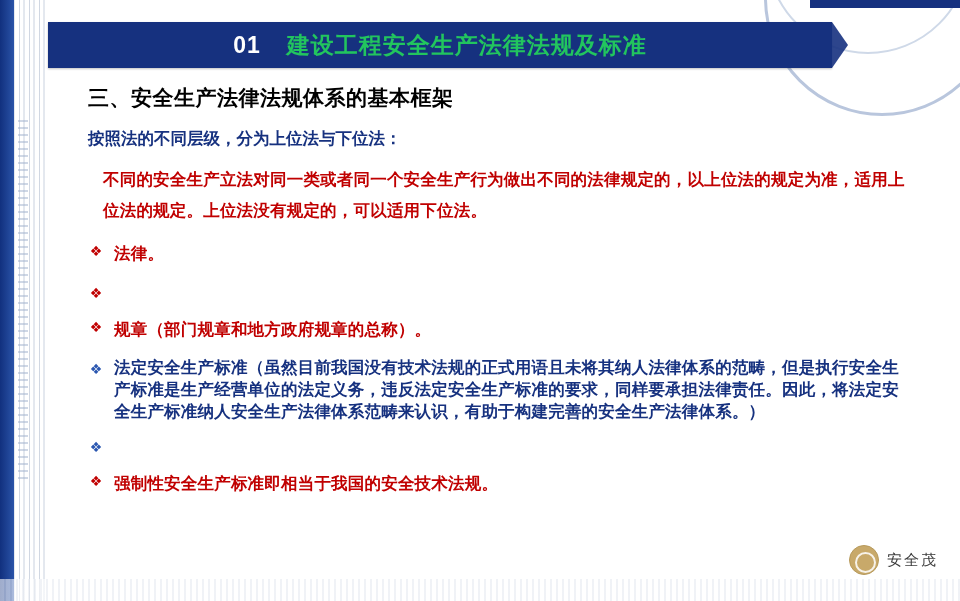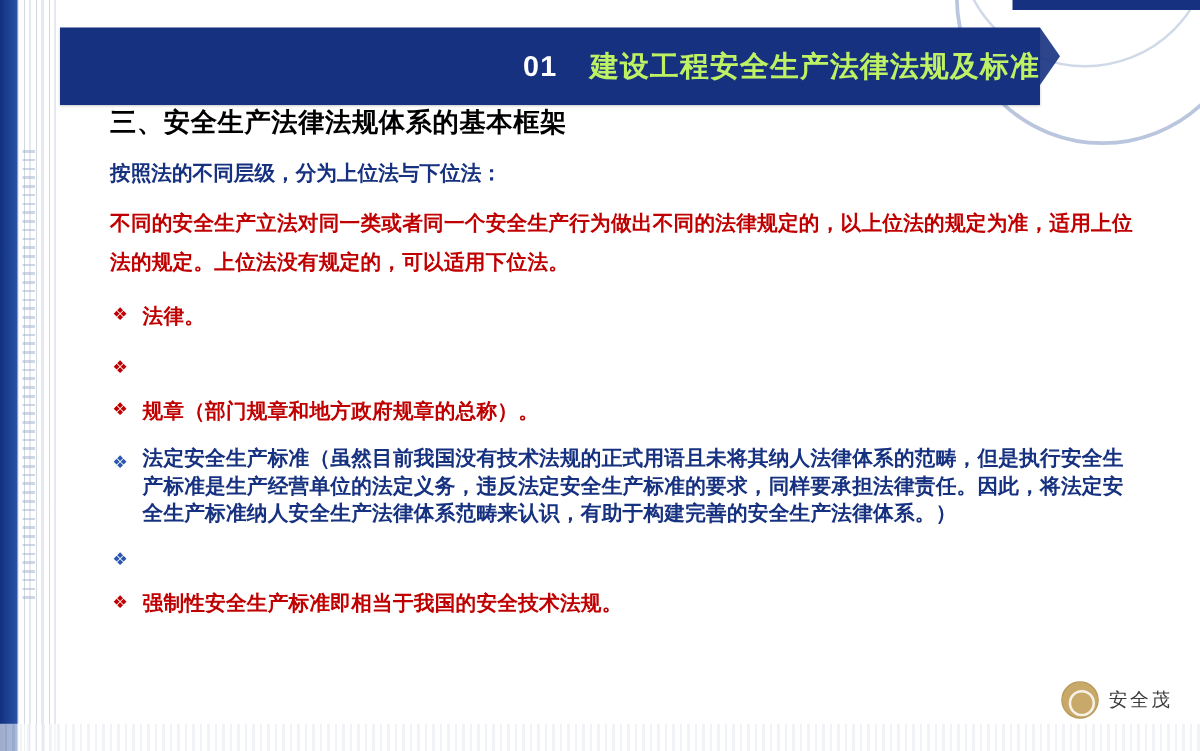--- a/index.html
+++ b/index.html
@@ -98,35 +98,35 @@
     );
     opacity: .5;
   }
 
   
   .header-bar {
     position: absolute;
     left: 48px;
     top: 22px;
     width: 784px;
-    height: 62px;
+    height: 46px;
     background: #16317f;
     display: flex;
     align-items: center;
-    justify-content: flex-end;
+    justify-content: center;
     box-shadow: 0 1px 2px rgba(0,0,0,.25);
   }
   .header-bar .hnum {
     color: #ffffff;
     font-size: 23px;
     font-weight: bold;
     letter-spacing: 1px;
   }
   .header-bar .htitle {
-    color: #bef264;
+    color: #22c55e;
     font-size: 23px;
     font-weight: bold;
     margin-left: 26px;
     letter-spacing: 1px;
   }
   .header-tail {
     position: absolute;
     left: 832px;
     top: 22px;
     width: 0;
@@ -155,21 +155,21 @@
     color: #16317f;
     font-size: 16.5px;
     font-weight: bold;
     margin: 0 0 14px 0;
   }
   .para-red {
     color: #c00000;
     font-size: 16.5px;
     font-weight: bold;
     line-height: 31px;
-    margin: 0 0 12px 0;
+    margin: 0 0 12px 15px;
     letter-spacing: .2px;
   }
 
   ul.bullets {
     list-style: none;
     margin: 0;
     padding: 0;
   }
   ul.bullets li {
     display: flex;

